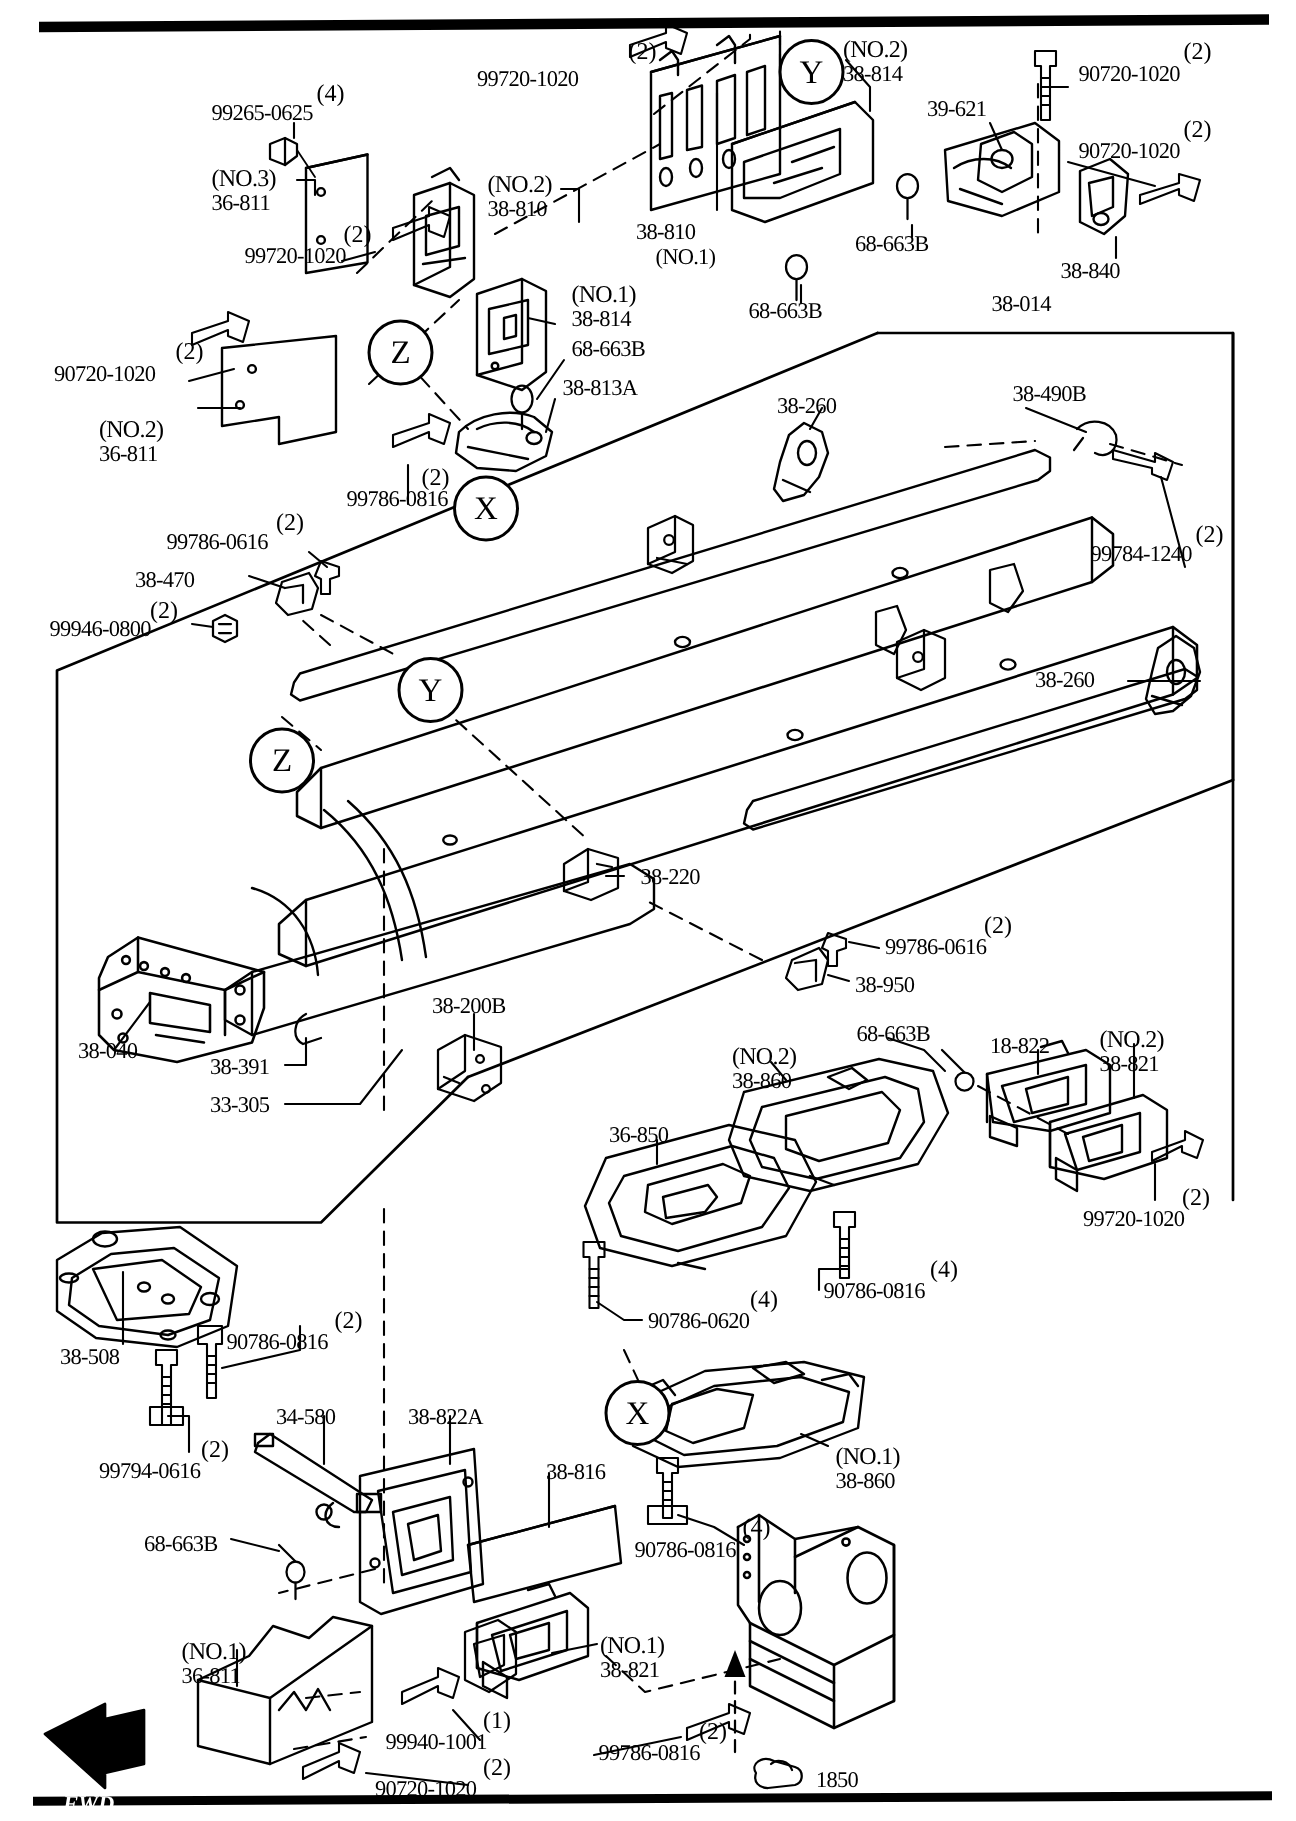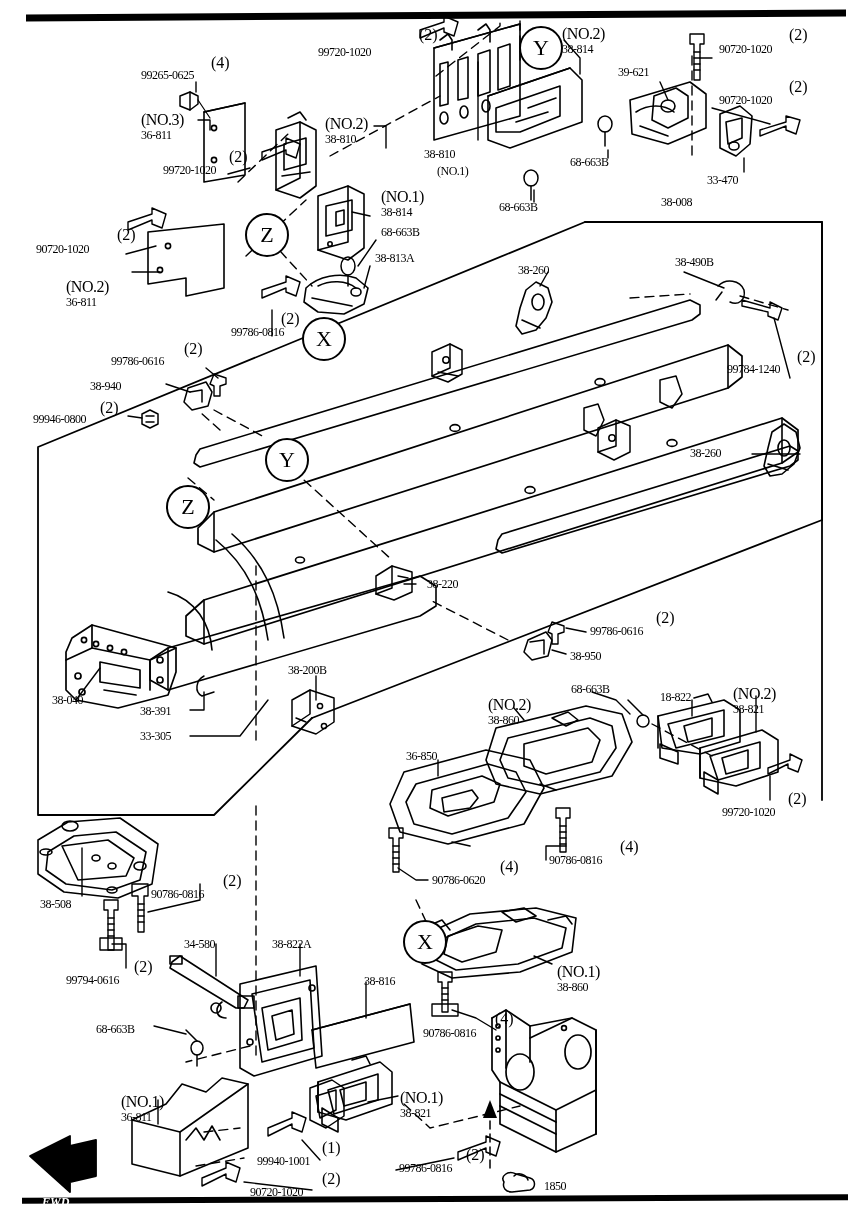--- a/index.html
+++ b/index.html
@@ -11,21 +11,21 @@
   #sheet{position:absolute;inset:0;width:864px;height:1214px;}
   
   .rule{position:absolute;background:#000;}
   .rule.top{left:26px;top:12px;width:820px;height:7px;
             transform:skewY(-0.35deg);}
   .rule.bottom{left:22px;top:1196px;width:826px;height:6px;
             transform:skewY(-0.25deg);}
   
   .lbl{position:absolute;white-space:pre;font-weight:400;
        letter-spacing:-0.5px;line-height:1.04;}
-  .lbl .pn{font-size:12px;display:block;}
+  .lbl .pn{font-size:15px;display:block;}
   .lbl .no{font-size:16px;display:block;}
   
   .qty{position:absolute;font-size:16px;white-space:nowrap;}
   
   .ref{position:absolute;width:40px;height:40px;border:2.4px solid #000;
        border-radius:50%;display:flex;align-items:center;justify-content:center;
        font-size:22px;background:#fff;}
   
   svg.art{position:absolute;left:0;top:0;width:864px;height:1214px;
           pointer-events:none;}
@@ -534,35 +534,35 @@
       <div class="lbl" style="left: 562px; top: 26px;"><span class="no">(NO.2)</span><span class="pn">38-814</span></div>
       <div class="lbl" style="left: 719px; top: 43px;"><span class="pn">90720-1020</span></div>
       <div class="lbl" style="left: 618px; top: 66px;"><span class="pn">39-621</span></div>
       <div class="lbl" style="left: 141px; top: 69px;"><span class="pn">99265-0625</span></div>
       <div class="lbl" style="left: 719px; top: 94px;"><span class="pn">90720-1020</span></div>
       <div class="lbl" style="left: 141px; top: 112px;"><span class="no">(NO.3)</span><span class="pn">36-811</span></div>
       <div class="lbl" style="left: 325px; top: 116px;"><span class="no">(NO.2)</span><span class="pn">38-810</span></div>
       <div class="lbl" style="left: 570px; top: 156px;"><span class="pn">68-663B</span></div>
       <div class="lbl" style="left: 424px; top: 148px;"><span class="pn">38-810</span></div>
       <div class="lbl" style="left: 437px; top: 165px;"><span class="pn">(NO.1)</span></div>
-      <div class="lbl" style="left: 707px; top: 174px;"><span class="pn">33-470</span></div>
+      <div class="lbl" style="left: 707px; top: 174px;"><span class="pn">38-840</span></div>
       <div class="lbl" style="left: 163px; top: 164px;"><span class="pn">99720-1020</span></div>
       <div class="lbl" style="left: 381px; top: 189px;"><span class="no">(NO.1)</span><span class="pn">38-814</span></div>
       <div class="lbl" style="left: 499px; top: 201px;"><span class="pn">68-663B</span></div>
-      <div class="lbl" style="left: 661px; top: 196px;"><span class="pn">38-008</span></div>
+      <div class="lbl" style="left: 661px; top: 196px;"><span class="pn">38-014</span></div>
       <div class="lbl" style="left: 381px; top: 226px;"><span class="pn">68-663B</span></div>
       <div class="lbl" style="left: 36px; top: 243px;"><span class="pn">90720-1020</span></div>
       <div class="lbl" style="left: 375px; top: 252px;"><span class="pn">38-813A</span></div>
       <div class="lbl" style="left: 518px; top: 264px;"><span class="pn">38-260</span></div>
       <div class="lbl" style="left: 675px; top: 256px;"><span class="pn">38-490B</span></div>
       <div class="lbl" style="left: 66px; top: 279px;"><span class="no">(NO.2)</span><span class="pn">36-811</span></div>
       <div class="lbl" style="left: 231px; top: 326px;"><span class="pn">99786-0816</span></div>
       <div class="lbl" style="left: 727px; top: 363px;"><span class="pn">99784-1240</span></div>
       <div class="lbl" style="left: 111px; top: 355px;"><span class="pn">99786-0616</span></div>
-      <div class="lbl" style="left: 90px; top: 380px;"><span class="pn">38-940</span></div>
+      <div class="lbl" style="left: 90px; top: 380px;"><span class="pn">38-470</span></div>
       <div class="lbl" style="left: 33px; top: 413px;"><span class="pn">99946-0800</span></div>
       <div class="lbl" style="left: 690px; top: 447px;"><span class="pn">38-260</span></div>
       <div class="lbl" style="left: 427px; top: 578px;"><span class="pn">38-220</span></div>
       <div class="lbl" style="left: 590px; top: 625px;"><span class="pn">99786-0616</span></div>
       <div class="lbl" style="left: 570px; top: 650px;"><span class="pn">38-950</span></div>
       <div class="lbl" style="left: 660px; top: 691px;"><span class="pn">18-822</span></div>
       <div class="lbl" style="left: 733px; top: 686px;"><span class="no">(NO.2)</span><span class="pn">38-821</span></div>
       <div class="lbl" style="left: 571px; top: 683px;"><span class="pn">68-663B</span></div>
       <div class="lbl" style="left: 488px; top: 697px;"><span class="no">(NO.2)</span><span class="pn">38-860</span></div>
       <div class="lbl" style="left: 52px; top: 694px;"><span class="pn">38-040</span></div>

